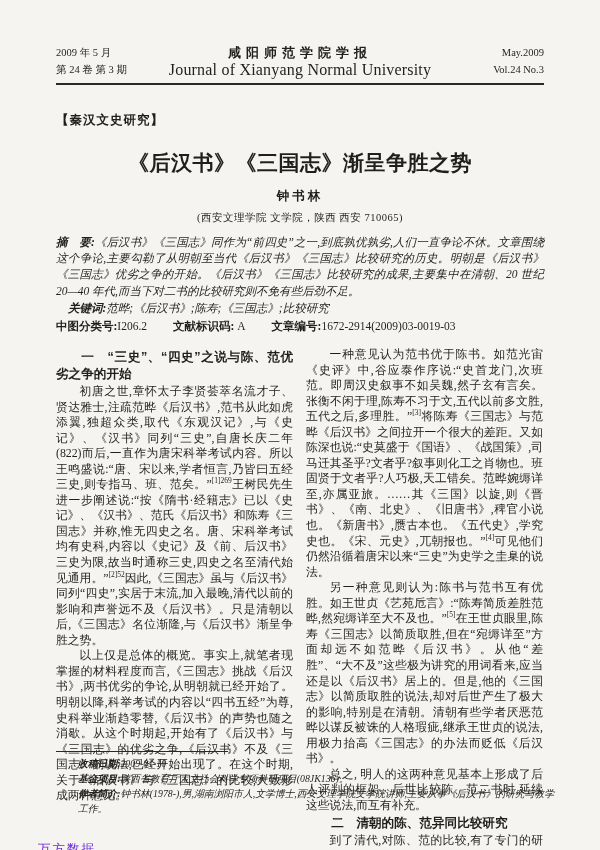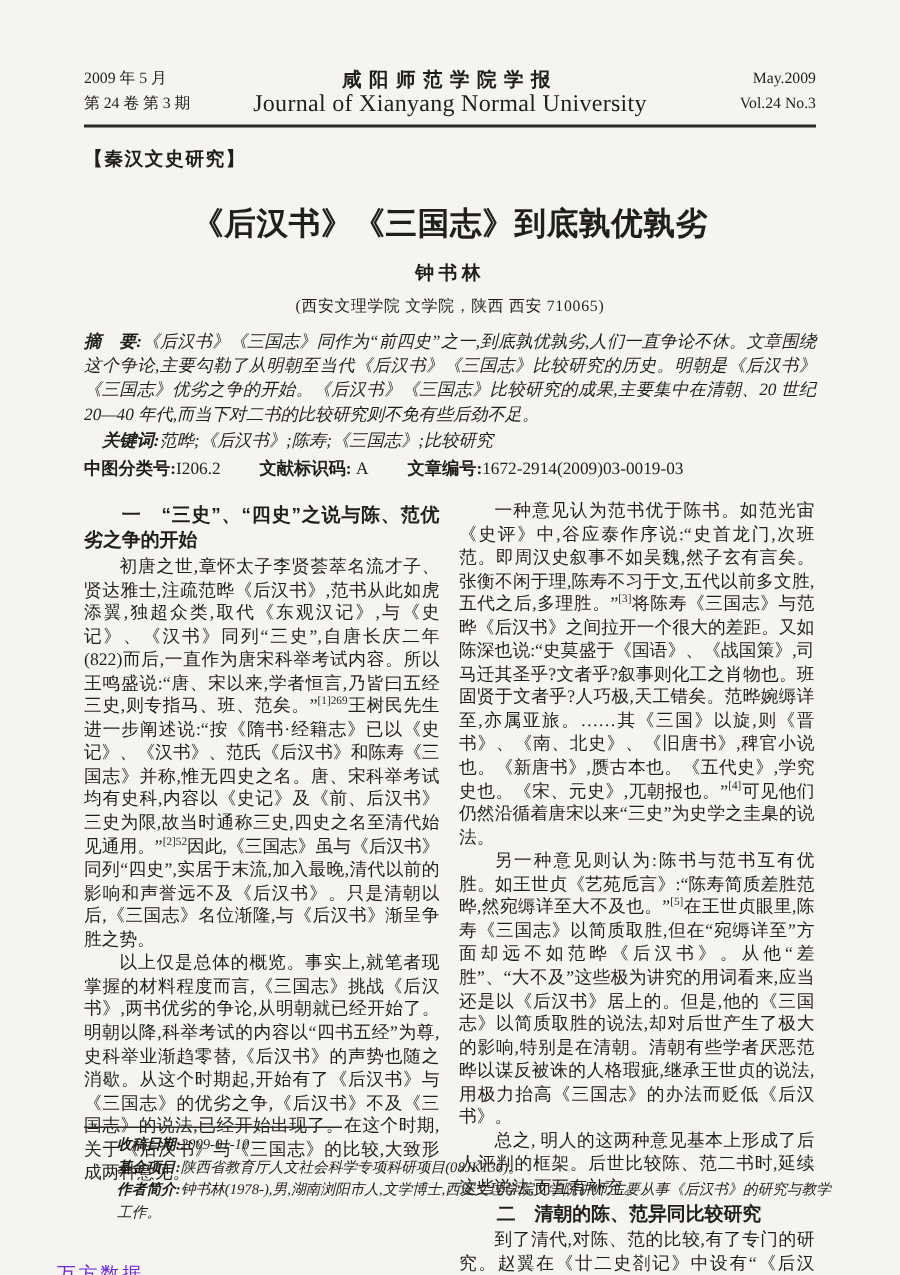--- a/index.html
+++ b/index.html
@@ -15,21 +15,21 @@
     overflow:hidden;
   }
   
   .masthead { display:flex; justify-content:space-between; align-items:flex-end; font-size:10.5px; line-height:17px; }
   .mh-left, .mh-right { width:110px; }
   .mh-right { text-align:right; }
   .mh-center { flex:1; text-align:center; }
   .journal-cn { font-weight:bold; font-size:13px; letter-spacing:5px; }
   .journal-en { font-size:16px; letter-spacing:0.2px; }
   .rule { border:0; border-top:2.5px solid #2b2926; margin:5px 0 0 0; }
-  .section-tag { font-family:"Liberation Sans","DejaVu Sans",sans-serif; font-weight:bold; font-size:12.5px; margin-top:13px; letter-spacing:1px; }
+  .section-tag { font-family:"Liberation Sans","DejaVu Sans",sans-serif; font-weight:bold; font-size:12.5px; margin-top:27px; letter-spacing:1px; }
   
   .title { text-align:center; font-family:"Liberation Sans","DejaVu Sans",sans-serif; font-weight:bold; font-size:21px; margin:20px 0 0 0; letter-spacing:0.5px; }
   .author { text-align:center; font-size:12.5px; font-weight:bold; letter-spacing:3px; margin-top:11px; }
   .affil { text-align:center; font-size:10.5px; margin-top:6px; letter-spacing:0.5px; }
   
   .abstract { margin-top:9px; font-size:11.5px; line-height:16.2px; text-align:justify; font-style:italic; }
   .abstract .lbl, .kw .lbl, .meta .lbl, .fn .lbl { font-weight:bold; }
   .kw { font-size:11.5px; line-height:16.2px; font-style:italic; margin-top:1px;margin-left:12px; }
   .meta { font-size:11.5px; margin-top:3px; display:flex;font-family:Liberation Serif, serif; }
   .meta .pair { margin-right:26px; white-space:nowrap; }
@@ -63,21 +63,21 @@
       </div>
       <div class="mh-right">
         <div>May.2009</div>
         <div>Vol.24  No.3</div>
       </div>
     </div>
     <div class="rule"></div>
     <div class="section-tag">【秦汉文史研究】</div>
   </header>
 
-  <h1 class="title">《后汉书》《三国志》到底孰优孰劣</h1>
+  <h1 class="title">《后汉书》《三国志》渐呈争胜之势</h1>
   <div class="author">钟书林</div>
   <div class="affil">(西安文理学院 文学院，陕西 西安 710065)</div>
 
   <div class="abstract">
     <span class="lbl">摘　要:</span><span>《后汉书》《三国志》同作为“前四史”之一,到底孰优孰劣,人们一直争论不休。文章围绕这个争论,主要勾勒了从明朝至当代《后汉书》《三国志》比较研究的历史。明朝是《后汉书》《三国志》优劣之争的开始。《后汉书》《三国志》比较研究的成果,主要集中在清朝、20 世纪 20—40 年代,而当下对二书的比较研究则不免有些后劲不足。</span>
   </div>
 
   <div class="kw">
     <span class="lbl">关键词:</span><span>范晔;《后汉书》;陈寿;《三国志》;比较研究</span>
   </div>

